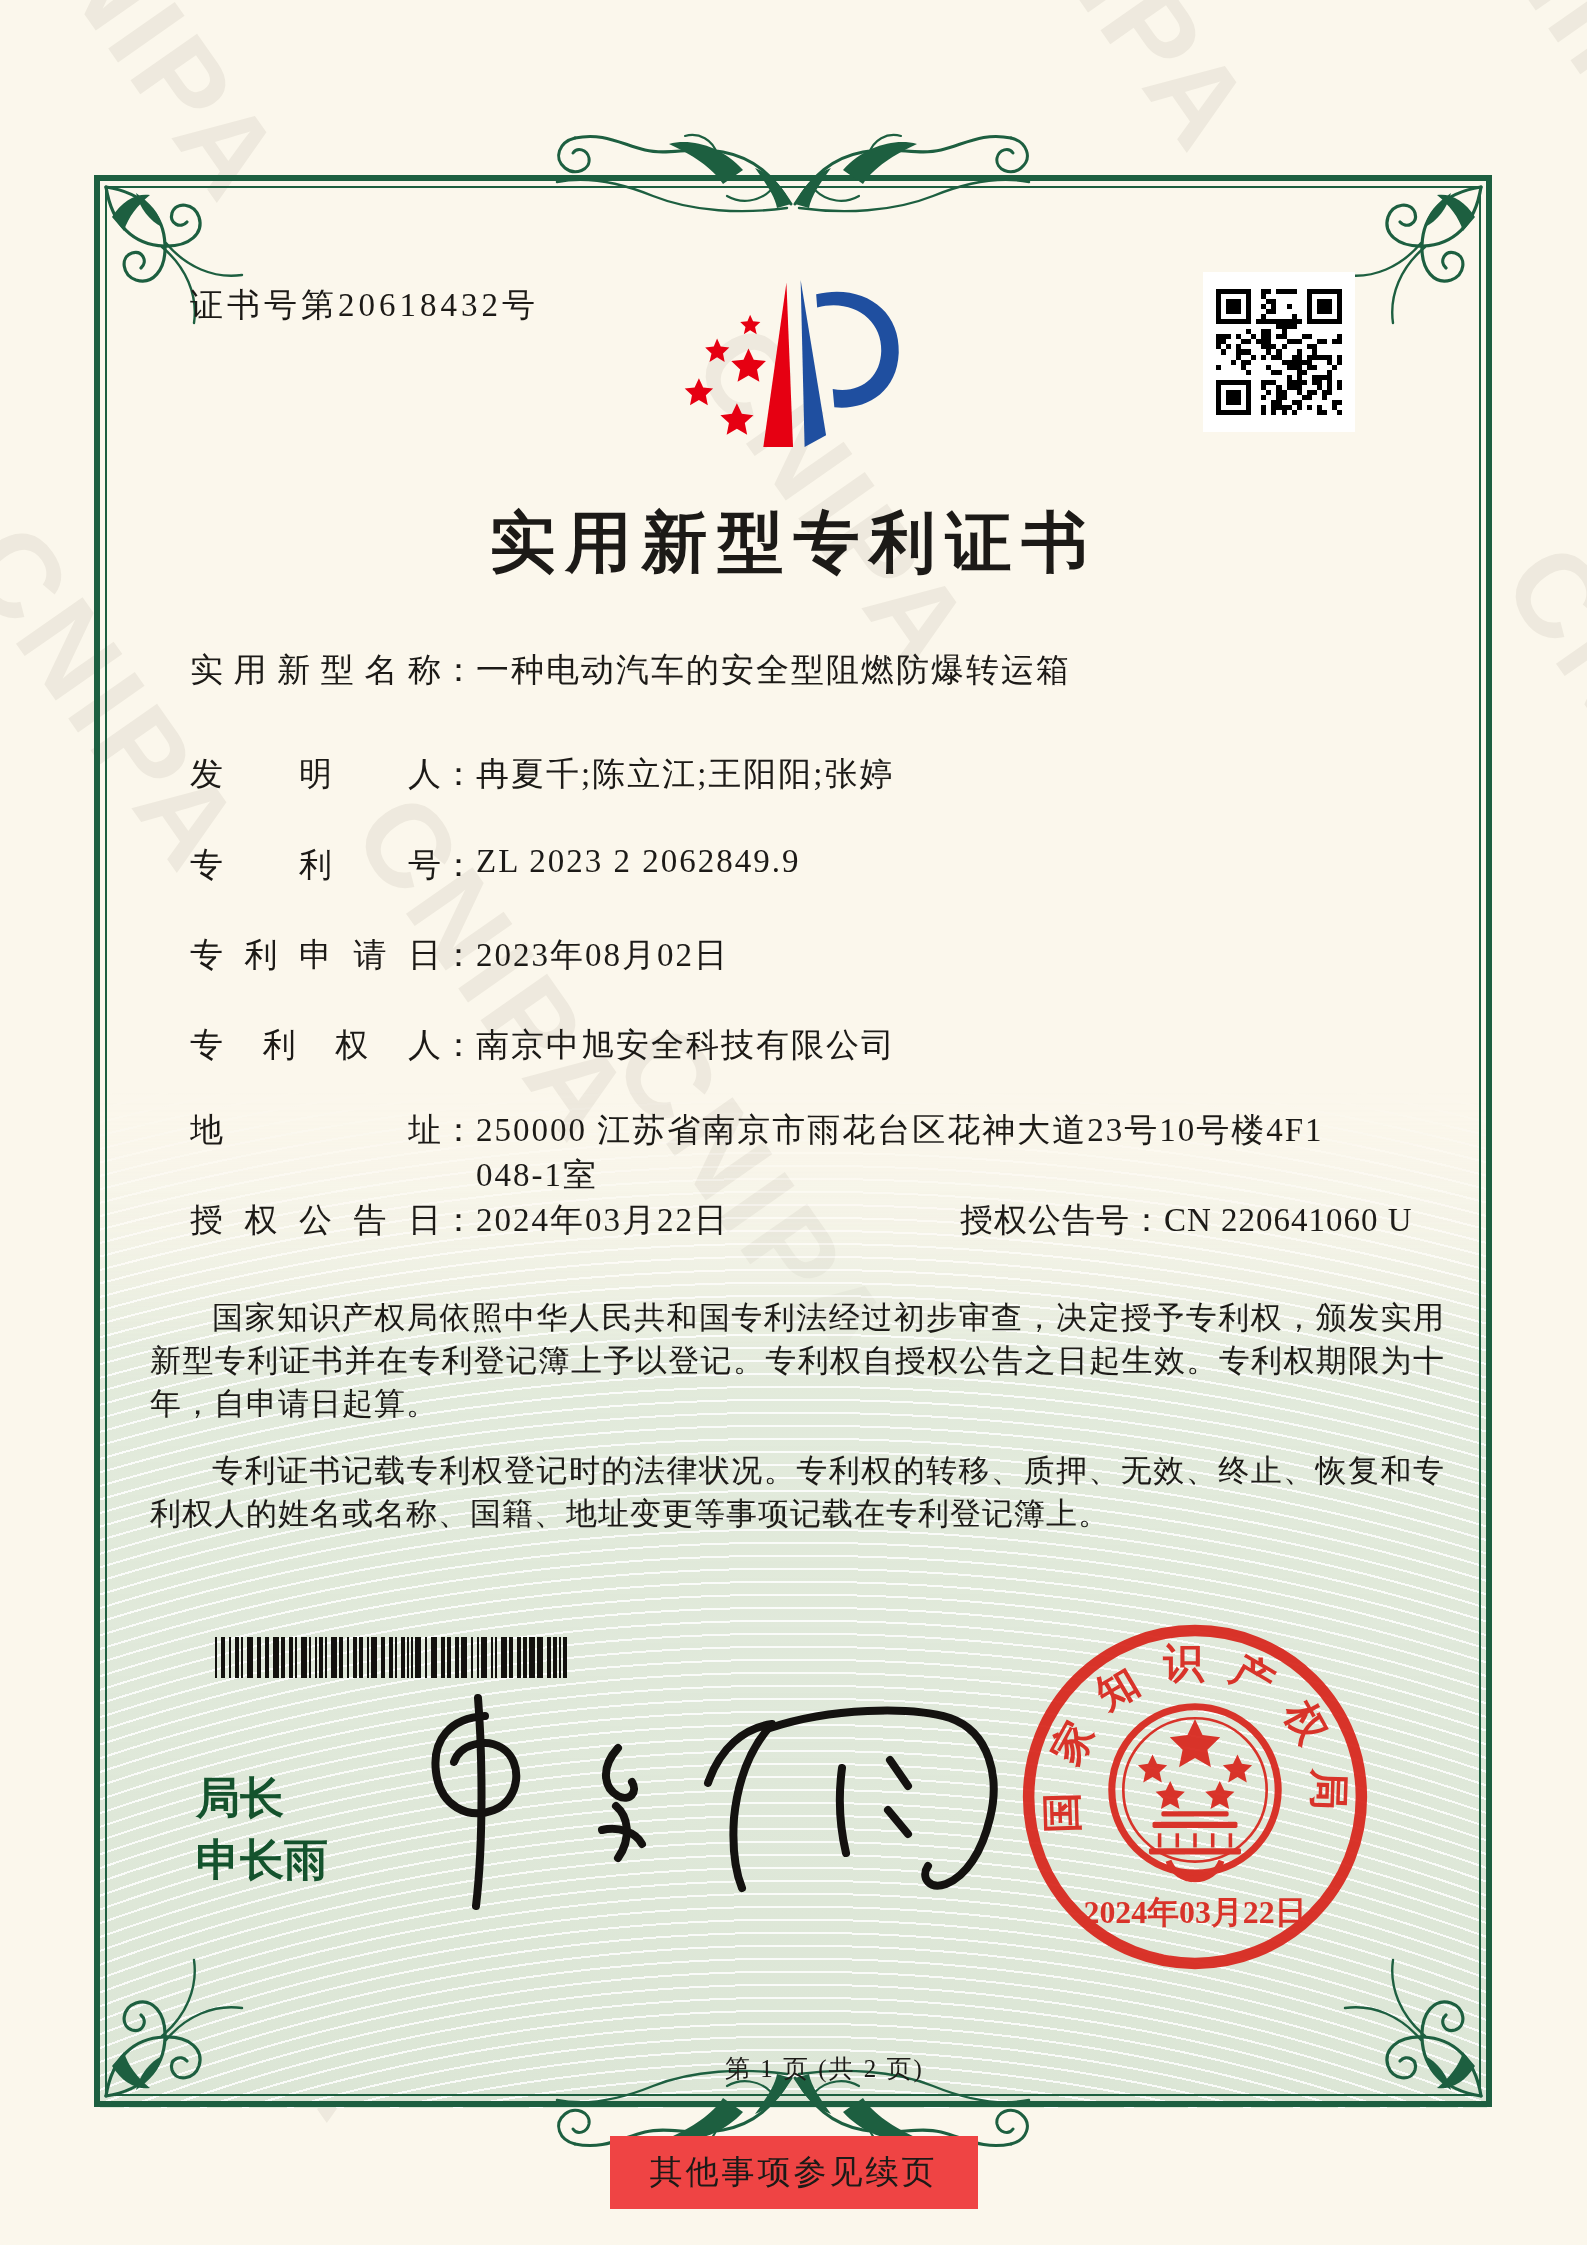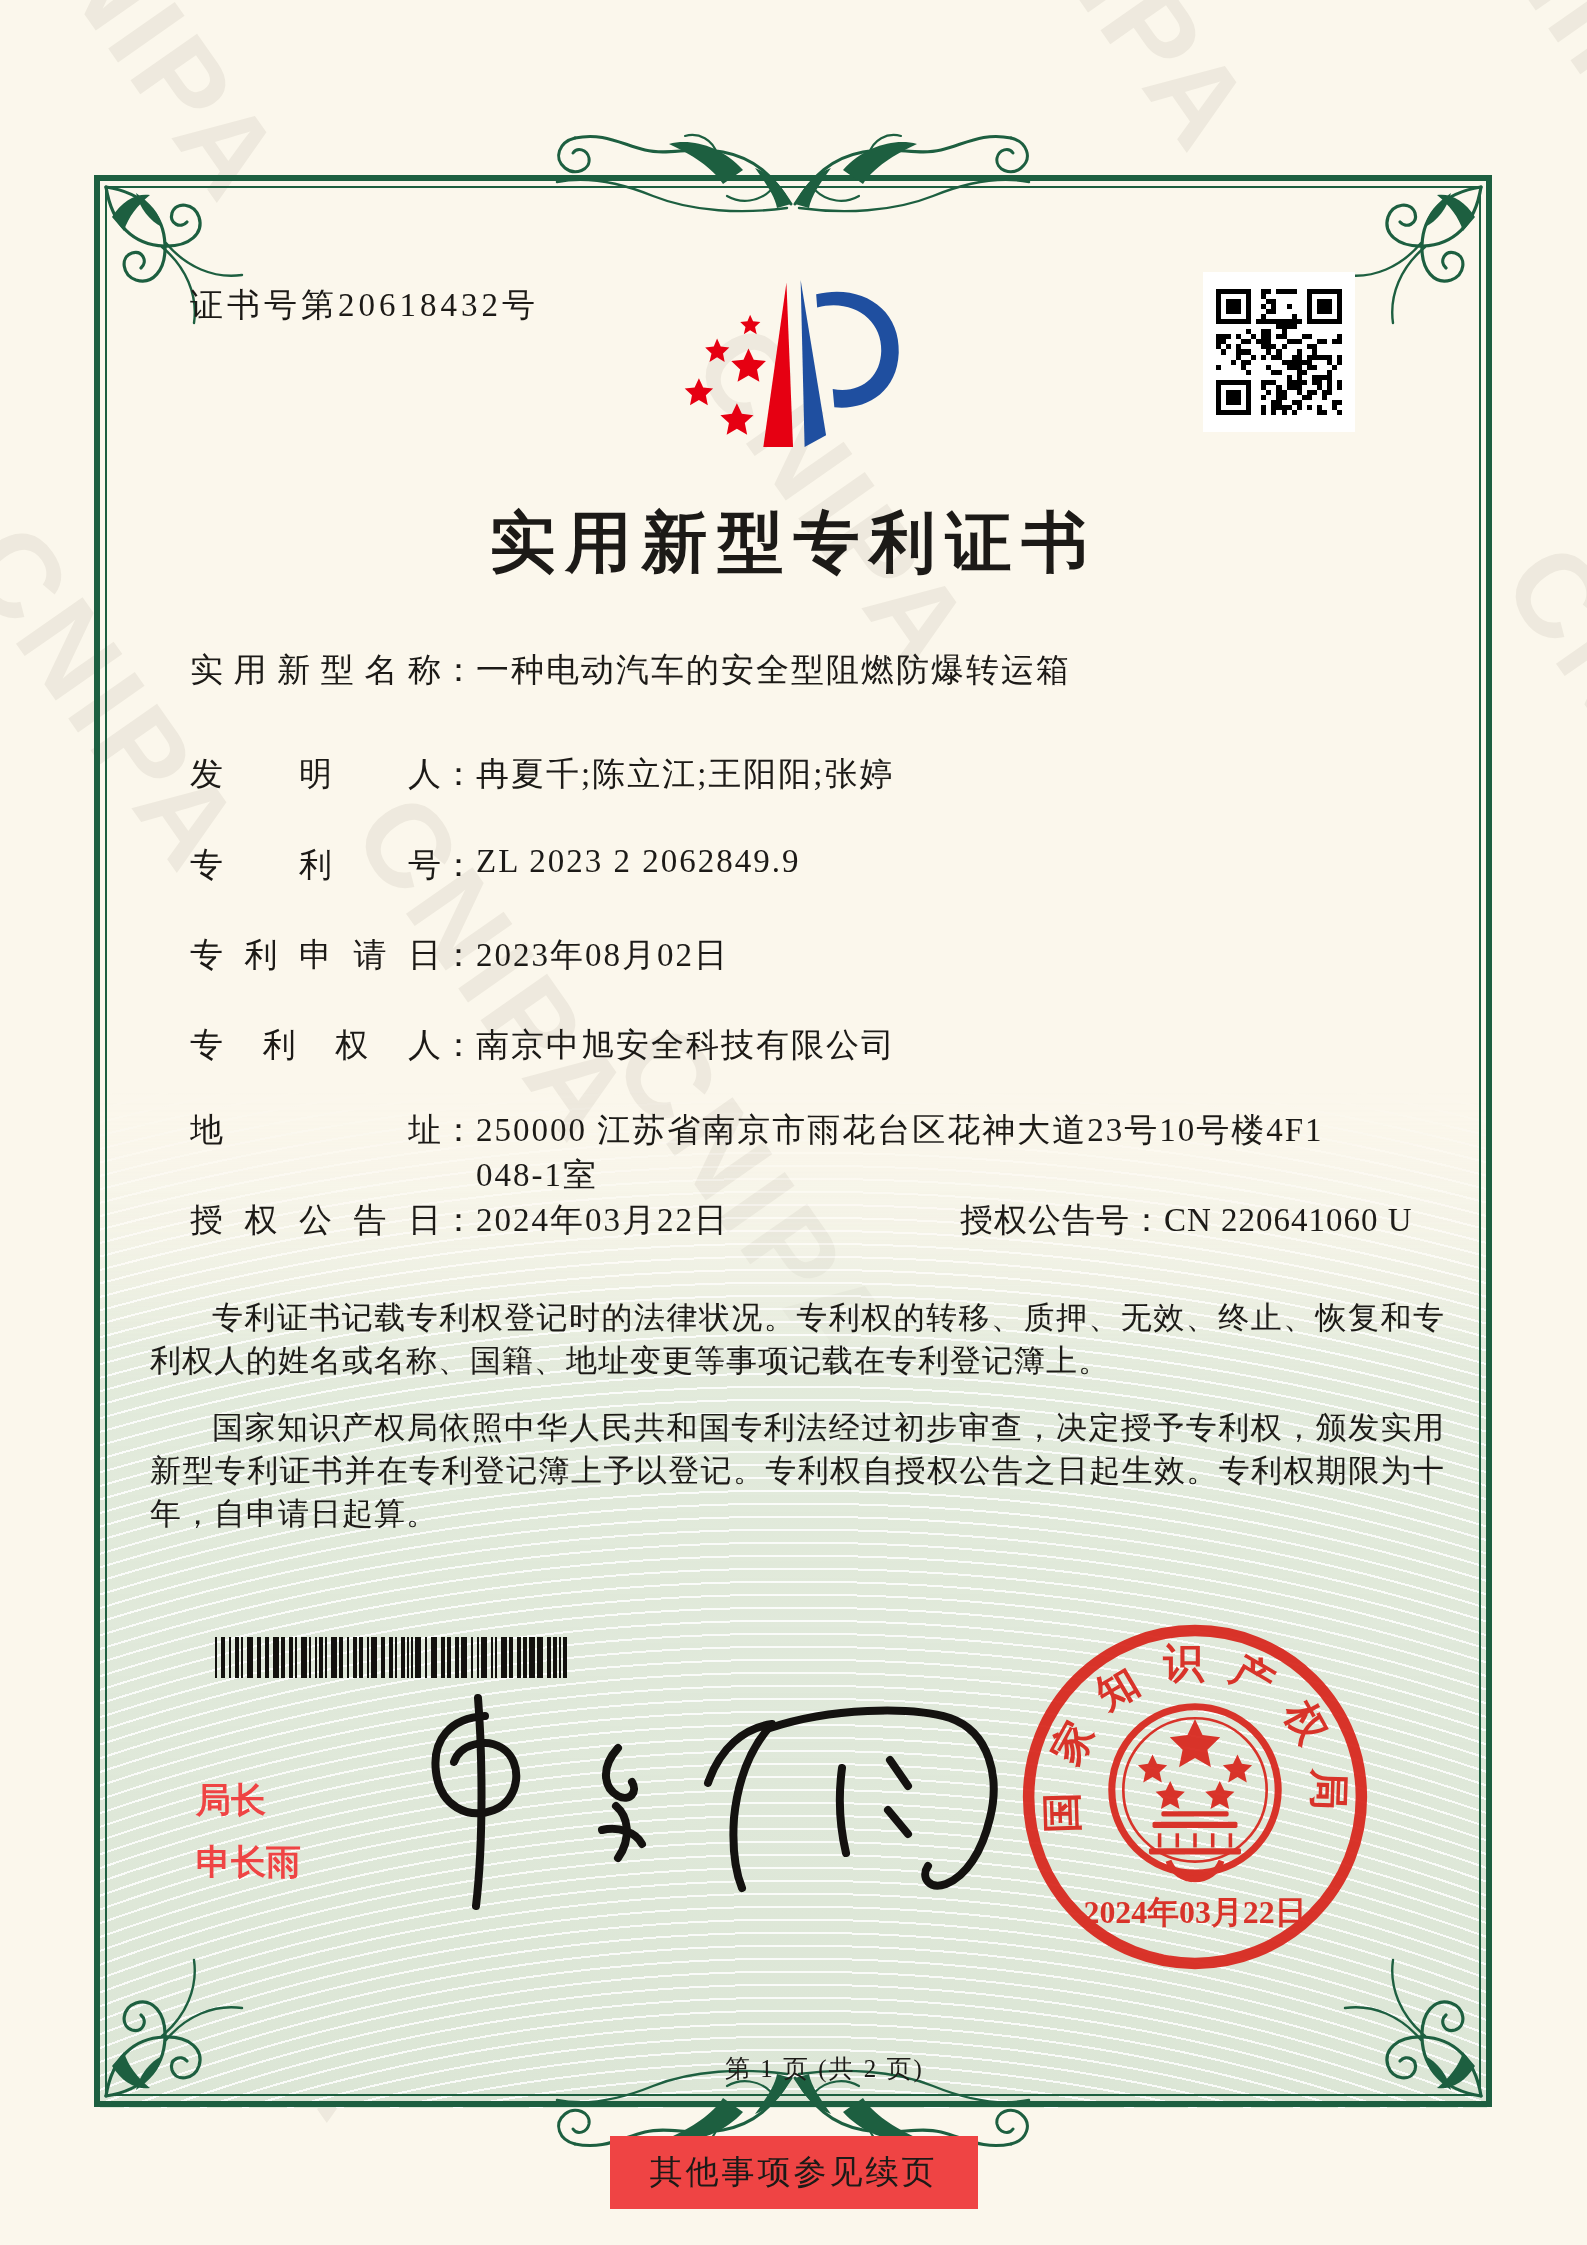--- a/index.html
+++ b/index.html
@@ -47,21 +47,21 @@
   }
   .field{position:absolute; left:190px; font-size:33px; letter-spacing:1px; white-space:nowrap;}
   .flabel{display:inline-block; width:252px; text-align:justify; text-align-last:justify; vertical-align:top;}
   .fcolon{display:inline-block; vertical-align:top;}
   .fvalue{display:inline-block; vertical-align:top; letter-spacing:2px;}
   .addr-lines{display:inline-block; vertical-align:top; letter-spacing:2px; white-space:normal; max-width:965px;}
   .grant-no{position:absolute; left:770px; top:0; white-space:nowrap;}
   .paras{position:absolute; left:150px; top:1296px; width:1295px; font-size:31px; line-height:43px; text-align:justify;}
   .paras p{margin:0 0 24px 0; text-indent:2em; letter-spacing:1px;}
   .barcode{position:absolute; left:215px; top:1637px;}
-  .signer{position:absolute; left:196px; top:1770px; font-family:Liberation Serif, serif; font-weight:bold; font-size:35px; line-height:62px; color:#ef4444;}
+  .signer{position:absolute; left:196px; top:1770px; font-family:Liberation Mono, monospace; font-weight:bold; font-size:44px; line-height:62px; color:#14532d;}
   .signature{position:absolute; left:390px; top:1688px;}
   .seal{position:absolute; left:1018px; top:1620px;}
   .page-footer{position:absolute; left:0; top:2052px; width:100%; text-align:center; font-size:25px; letter-spacing:2px;padding-left:31px;}
   .cont-band{
     position:absolute; left:50%; top:2136px; transform:translateX(-50%);
     background:#ef4444; padding:14px 40px; font-size:33px; letter-spacing:3px; white-space:nowrap;
   }
   .green{stroke:#1d5f40; fill:none; stroke-linecap:round;}
   .greenf{fill:#1d5f40; stroke:none;}
 </style>
@@ -494,22 +494,22 @@
     </div>
     <div class="field" style="top:1108px;">
       <span class="flabel">地址</span><span class="fcolon">：</span><span class="addr-lines"><span>250000 江苏省南京市雨花台区花神大道23号10号楼4F1</span><br><span>048-1室</span></span>
     </div>
     <div class="field" style="top:1198px;width:1260px;">
       <span class="flabel">授权公告日</span><span class="fcolon">：</span><span class="fvalue">2024年03月22日</span>
       <span class="grant-no"><span>授权公告号</span><span>：</span><span>CN 220641060 U</span></span>
     </div>
 
     <div class="paras">
+      <p>国家知识产权局依照中华人民共和国专利法经过初步审查，决定授予专利权，颁发实用新型专利证书并在专利登记簿上予以登记。专利权自授权公告之日起生效。专利权期限为十年，自申请日起算。</p>
       <p>专利证书记载专利权登记时的法律状况。专利权的转移、质押、无效、终止、恢复和专利权人的姓名或名称、国籍、地址变更等事项记载在专利登记簿上。</p>
-      <p>国家知识产权局依照中华人民共和国专利法经过初步审查，决定授予专利权，颁发实用新型专利证书并在专利登记簿上予以登记。专利权自授权公告之日起生效。专利权期限为十年，自申请日起算。</p>
     </div>
 
     <svg class="barcode" id="barcode" width="353" height="41">
         <rect x="0" y="0" width="2" height="41" fill="#13110e"></rect>
         <rect x="6" y="0" width="4" height="41" fill="#13110e"></rect>
         <rect x="14" y="0" width="2" height="41" fill="#13110e"></rect>
         <rect x="20" y="0" width="4" height="41" fill="#13110e"></rect>
         <rect x="26" y="0" width="2" height="41" fill="#13110e"></rect>
         <rect x="32" y="0" width="6" height="41" fill="#13110e"></rect>
         <rect x="42" y="0" width="4" height="41" fill="#13110e"></rect>

